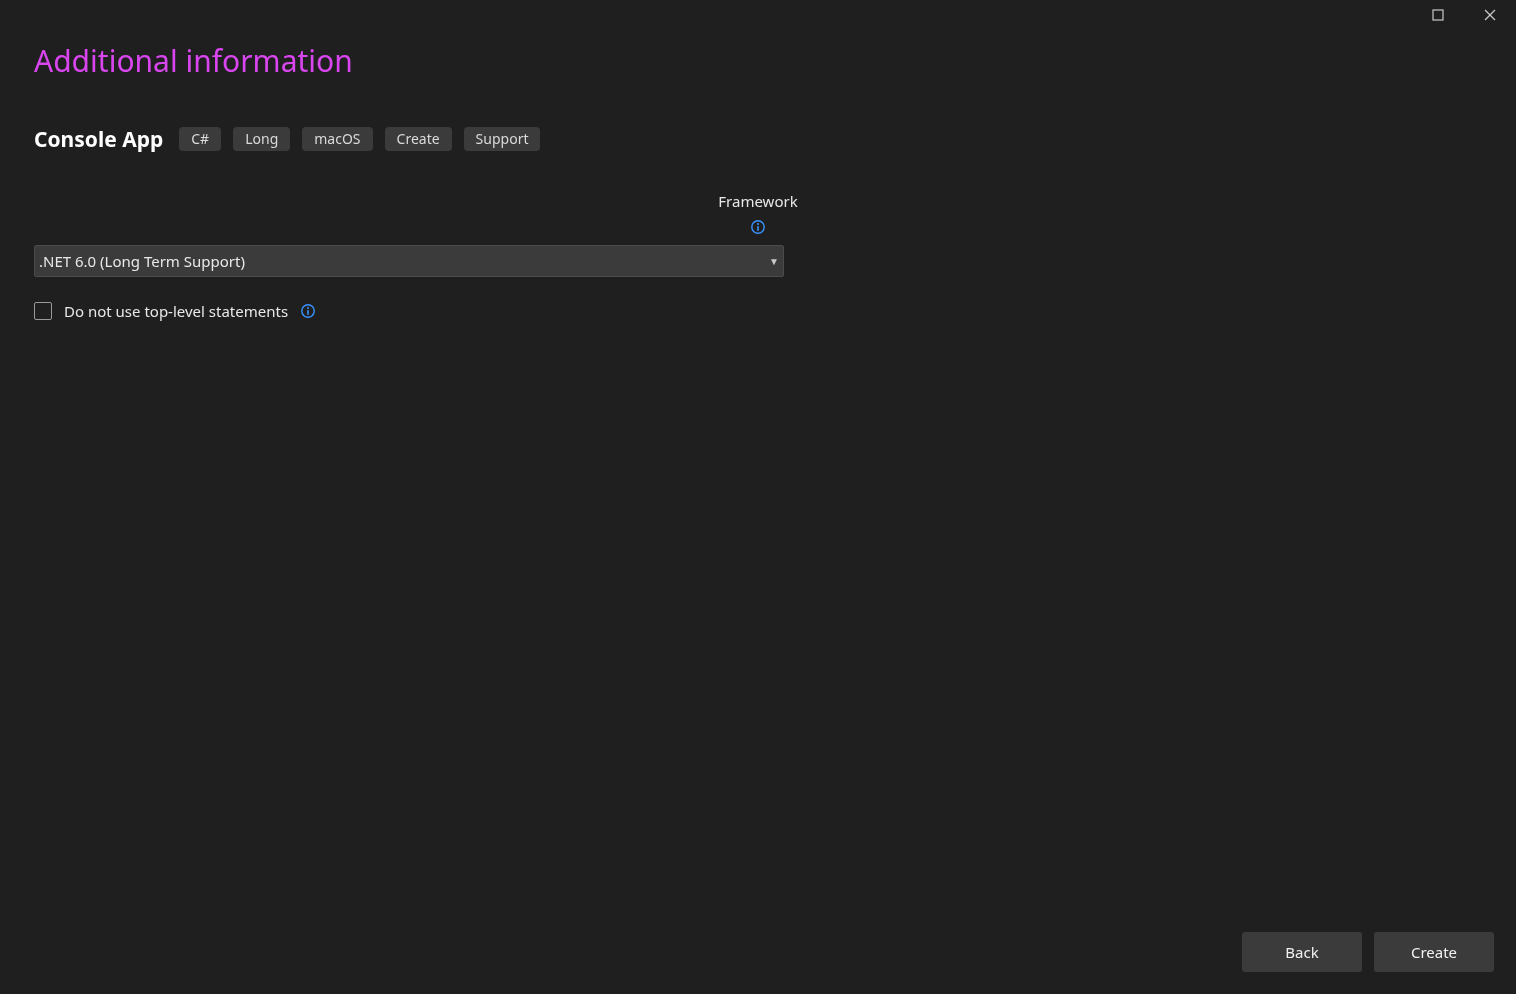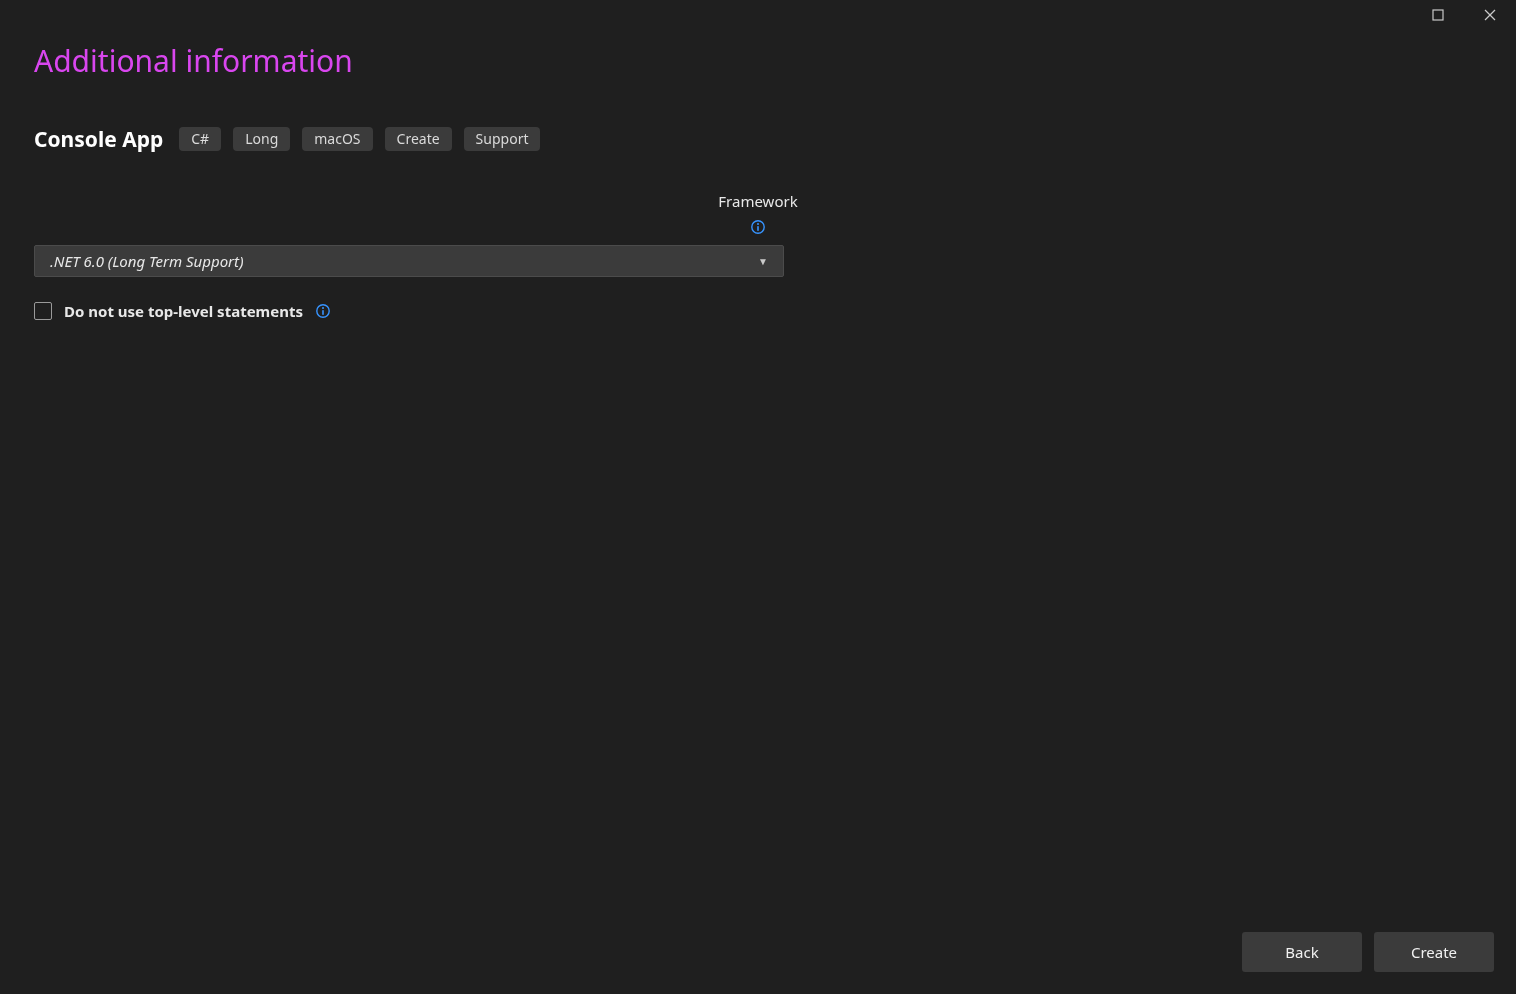--- a/index.html
+++ b/index.html
@@ -91,39 +91,37 @@
 
     
     .dropdown {
       width: 750px;
       height: 32px;
       background: #3B3B3B;
       border: 1px solid #4B4B4B;
       border-radius: 2px;
       display: flex;
       align-items: center;
-      padding: 0 15px;
+      padding: 0 4px;
       color: #E8E8E8;
       font-size: 15px;
       position: relative;
       margin-bottom: 24px;
       justify-content: space-between;
-      font-style: italic;
     }
     .dropdown .caret {
       color: #C9C9C9;
       font-size: 10px;
     }
 
     
     .chk-row {
       display: flex;
       align-items: center;
       gap: 12px;
-      font-weight: bold;
     }
     .chk {
       width: 18px;
       height: 18px;
       border: 1px solid #9A9A9A;
       background: transparent;
       border-radius: 2px;
     }
     .chk-label {
       font-size: 15px;

